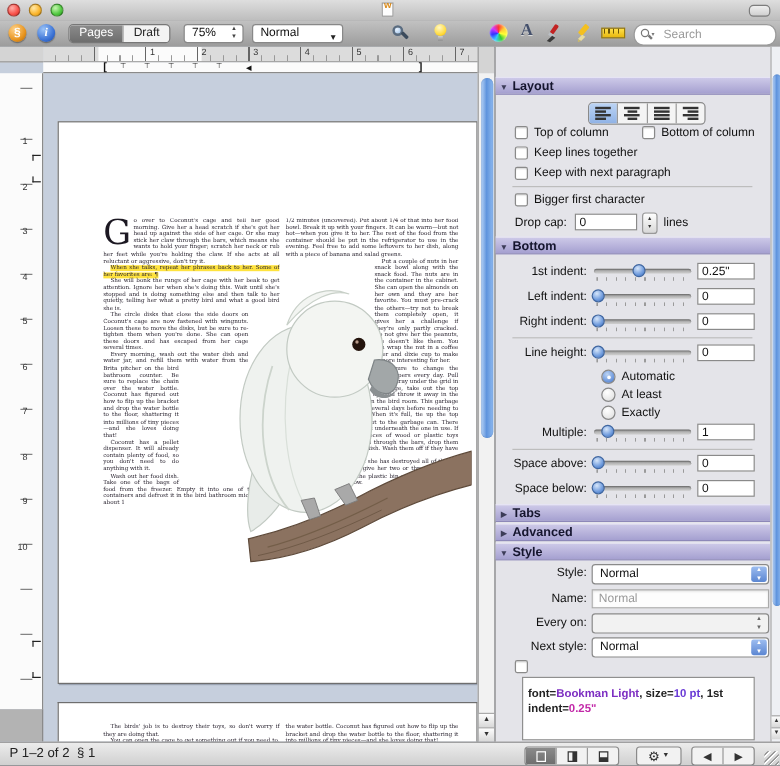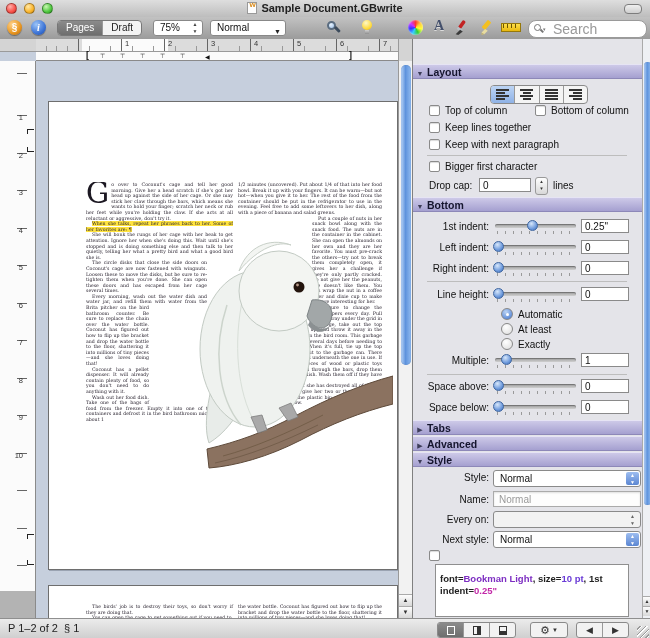--- a/index.html
+++ b/index.html
@@ -50,21 +50,21 @@
   #icon-fonts{font-family:"Liberation Serif",serif;font-size:14px;font-weight:bold;color:#44506b;text-shadow:0 1px 0 #ddd;}
   #icon-ruler{top:6px;width:20px;height:9px;background:linear-gradient(#ffe04a,#e8b80e);border:1px solid #96780a;
         box-sizing:border-box;}
   #icon-ruler::after{content:"";position:absolute;left:1px;top:0;right:1px;height:4px;
         background:repeating-linear-gradient(90deg,#6b5405 0 1px,transparent 1px 4px);}
   
   #search{left:528px;top:3px;width:117px;height:16px;background:#fff;border:1px solid #9a9a9a;border-radius:8px;}
   #search .mini-mag{position:absolute;left:5px;top:3px;width:7px;height:7px;border:1.5px solid #777;border-radius:50%;box-sizing:border-box;}
   #search .mini-mag::after{content:"";position:absolute;left:5px;top:5px;width:4px;height:1.5px;background:#777;transform:rotate(45deg);}
   #search .chev{position:absolute;left:14px;top:5px;font-size:5px;color:#777;}
-  #search input{position:absolute;left:22px;top:1px;width:88px;height:12px;border:none;outline:none;font-size:14px;color:#333;background:transparent;}
+  #search input{position:absolute;left:22px;top:1px;width:88px;height:12px;border:none;outline:none;font-size:10px;color:#333;background:transparent;}
   #search input::placeholder{color:#999;}
   
   #main{left:0;top:39px;width:650px;height:579px;}
   
   #doc-area{left:0;top:0;width:412px;height:579px;background:#c6cfdd;overflow:hidden;}
   #hruler1{left:36px;top:0;width:376px;height:12px;background:#dcdcdc;border-bottom:1px solid #9a9a9a;overflow:hidden;}
   #hruler1 .band{position:absolute;left:46px;top:0;width:86px;height:12px;background:#fbfbfb;}
   #hruler1 .ticks{position:absolute;left:0;top:0;width:100%;height:12px;
       background:
         repeating-linear-gradient(90deg,transparent 0 42px,#666 42px 43px),
@@ -170,21 +170,21 @@
 </head>
 <body>
 
 <div id="app">
 
   <div id="titlebar" class="abs">
     <div id="tl-close" class="tl"></div>
     <div id="tl-min" class="tl"></div>
     <div id="tl-zoom" class="tl"></div>
     <div id="win-title" class="abs">
-      <span id="doc-badge"></span><span>Sample Document.GBwrite</span>
+      <span id="doc-badge"></span>
     </div>
     <div id="tb-toggle" class="abs"></div>
   </div>
 
   <div id="toolbar" class="abs">
     <div id="btn-section" class="round-btn">§</div>
     <div id="btn-info" class="round-btn">i</div>
     <div class="seg" style="left:57px;">
       <div class="on">Pages</div>
       <div>Draft</div>

